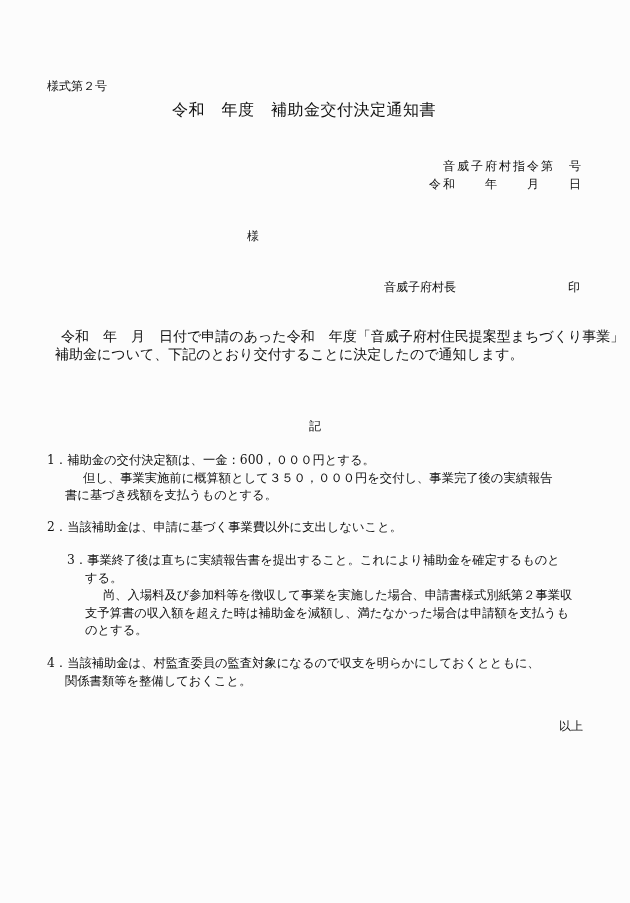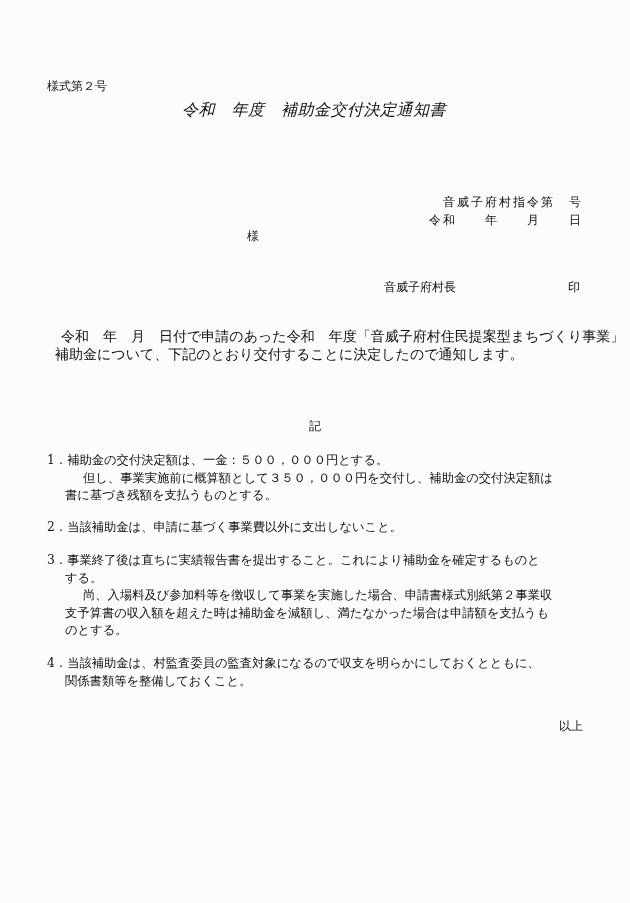--- a/index.html
+++ b/index.html
@@ -6,62 +6,62 @@
     body {
       width: 630px; height: 903px; overflow: hidden;
       background: #fcfcfc; color: #111;
       font-family: "DejaVu Serif", "Liberation Serif", serif;
       position: relative;
     }
     .abs { position: absolute; white-space: nowrap; }
     .sm { font-size: 12px; line-height: 16px; }
     .title { font-size: 16px; line-height: 20px; letter-spacing: 0.5px; }
     .right { text-align: right; }
-    .spaced { letter-spacing: 2px; margin-top: 36px; }
+    .spaced { letter-spacing: 2px; }
     .para { position: absolute; left: 47px; width: 540px; font-size: 14px; line-height: 17.5px; white-space: nowrap; }
     .item { position: absolute; left: 47px; width: 545px; font-size: 12.3px; line-height: 17.5px; white-space: nowrap; }
     .item .line { display: block; }
     .indent1 { padding-left: 18px; }
     .indent2 { padding-left: 36px; }
   </style>
 </head>
 <body>
 
 <div>
 
   <div class="abs sm" style="left:47px; top:66px;margin-top:12px;">様式第２号</div>
 
-  <div class="abs title" style="left:182px; top:100px;font-style:italic;">令和　年度　補助金交付決定通知書</div>
+  <div class="abs title" style="left:172px; top:100px;">令和　年度　補助金交付決定通知書</div>
 
   <div class="abs sm spaced right" style="right:47px; top:158px;">音威子府村指令第　号</div>
   <div class="abs sm spaced right" style="right:47px; top:176px;">令和　　年　　月　　日</div>
 
   <div class="abs sm" style="left:247px; top:228px;">様</div>
 
   <div class="abs sm" style="left:384px; top:279px;">音威子府村長</div>
   <div class="abs sm" style="left:568px; top:279px;">印</div>
 
   <div class="para" style="top:328px;">
     <span class="line" style="display:block; padding-left:14px;">令和　年　月　日付で申請のあった令和　年度「音威子府村住民提案型まちづくり事業」</span>
     <span class="line" style="display:block;margin-left:8px;">補助金について、下記のとおり交付することに決定したので通知します。</span>
   </div>
 
   <div class="abs sm" style="left:309px; top:418px;">記</div>
 
   <div class="item" style="top:452px;">
-    <span class="line"><span>1．</span><span>補助金の交付決定額は、一金：５００，０００円とする。</span></span>
-    <span class="line indent2">但し、事業実施前に概算額として３５０，０００円を交付し、補助金の交付決定額は</span>
+    <span class="line"><span>1．</span><span>補助金の交付決定額は、一金：600，０００円とする。</span></span>
+    <span class="line indent2">但し、事業実施前に概算額として３５０，０００円を交付し、事業完了後の実績報告</span>
     <span class="line indent1">書に基づき残額を支払うものとする。</span>
   </div>
 
   <div class="item" style="top:519px;">
     <span class="line"><span>2．</span><span>当該補助金は、申請に基づく事業費以外に支出しないこと。</span></span>
   </div>
 
-  <div class="item" style="top:552px;">
+  <div class="item" style="top:552px;margin-left:20px;">
     <span class="line"><span>3．</span><span>事業終了後は直ちに実績報告書を提出すること。これにより補助金を確定するものと</span></span>
     <span class="line indent1">する。</span>
     <span class="line indent2">尚、入場料及び参加料等を徴収して事業を実施した場合、申請書様式別紙第２事業収</span>
     <span class="line indent1">支予算書の収入額を超えた時は補助金を減額し、満たなかった場合は申請額を支払うも</span>
     <span class="line indent1">のとする。</span>
   </div>
 
   <div class="item" style="top:655px;">
     <span class="line"><span>4．</span><span>当該補助金は、村監査委員の監査対象になるので収支を明らかにしておくとともに、</span></span>
     <span class="line indent1">関係書類等を整備しておくこと。</span>

